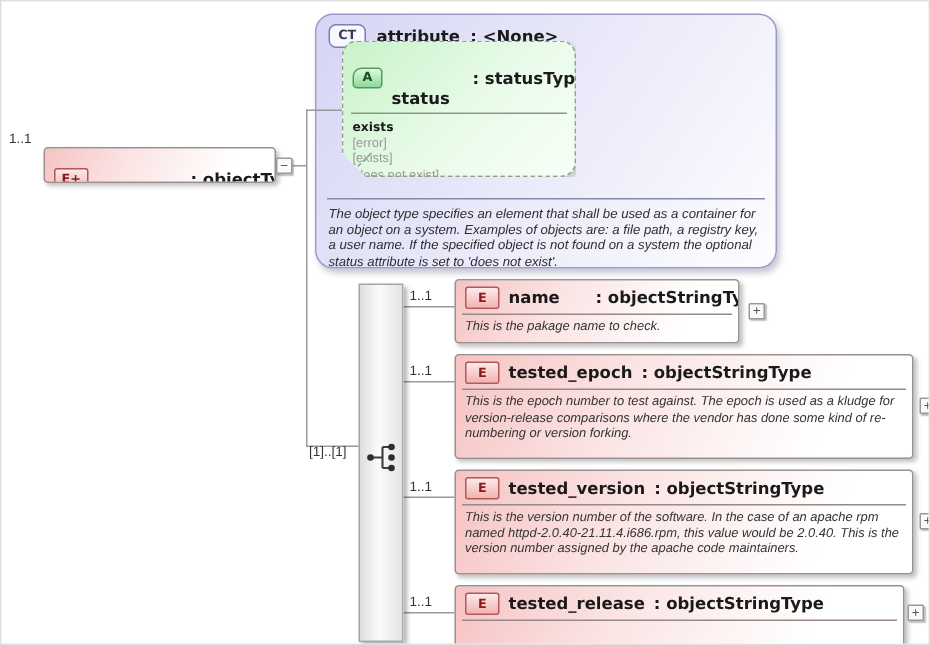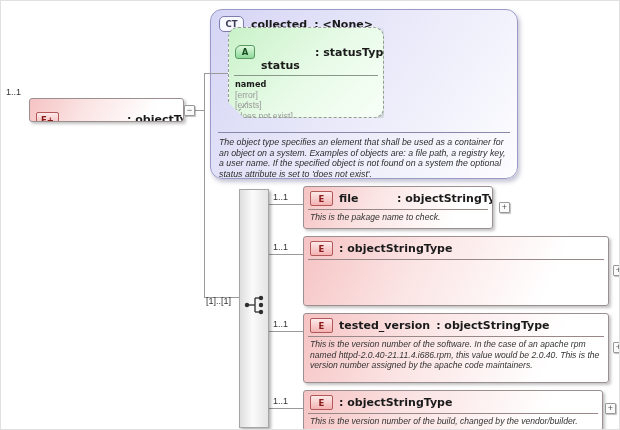--- a/index.html
+++ b/index.html
@@ -133,37 +133,37 @@
       <span class="ename" style="min-width:56px;margin-top:20px;">object</span>
       <span class="etype">: objectType</span>
     </div>
   </div>
 
   <div class="toggle" style="left:183px;top:104px;">−</div>
 
   <div class="ctbox">
     <div class="ct-header">
       <span class="cticon">CT</span>
-      <span>collected</span>
+      <span>attribute</span>
       <span>: &lt;None&gt;</span>
     </div>
     <div class="ct-sep"></div>
     <div class="ct-desc">The object type specifies an element that shall be used as a container for an object on a system. Examples of objects are: a file path, a registry key, a user name. If the specified object is not found on a system the optional status attribute is set to 'does not exist'.</div>
   </div>
 
   <div class="attrbox">
     <div class="attr-header">
       <span class="aicon">A</span>
       <span class="ename" style="min-width:48px;margin-top:27px;">status</span>
       <span class="etype">: statusType</span>
     </div>
     <div class="attr-sep"></div>
     <div class="facets">
       <div class="facet-values">
-        <div class="facet-default">named</div>
+        <div class="facet-default">exists</div>
         <div>[error]</div>
         <div>[exists]</div>
         <div>[does not exist]</div>
         <div>[not collected]</div>
       </div>
     </div>
     <div class="attr-bevel"></div>
   </div>
 
   <div class="card" style="left:205px;top:295px;">[1]..[1]</div>
@@ -182,51 +182,53 @@
   </div>
 
   <div class="card" style="left:272px;top:191px;">1..1</div>
   <div class="card" style="left:272px;top:241px;">1..1</div>
   <div class="card" style="left:272px;top:318px;">1..1</div>
   <div class="card" style="left:272px;top:395px;">1..1</div>
 
   <div class="ebox" style="left:302px;top:185px;width:190px;height:43px;">
     <div class="ebox-header">
       <span class="eicon">E</span>
-      <span class="ename">file</span>
+      <span class="ename">name</span>
       <span class="etype">: objectStringType</span>
     </div>
     <div class="esep"></div>
     <div class="edesc">This is the pakage name to check.</div>
   </div>
   <div class="toggle" style="left:498px;top:201px;">+</div>
 
   <div class="ebox" style="left:302px;top:235px;width:306px;height:70px;">
     <div class="ebox-header">
       <span class="eicon">E</span>
-      <span class="etype">: objectStringType</span>
-    </div>
-    <div class="esep"></div>
+      <span class="ename">tested_epoch</span>
+      <span class="etype">: objectStringType</span>
+    </div>
+    <div class="esep"></div>
+    <div class="edesc">This is the epoch number to test against.  The epoch is used as a kludge for version-release comparisons where the vendor has done some kind of re-numbering or version forking.</div>
   </div>
   <div class="toggle" style="left:612px;top:264px;">+</div>
 
   <div class="ebox" style="left:302px;top:312px;width:306px;height:70px;">
     <div class="ebox-header">
       <span class="eicon">E</span>
       <span class="ename">tested_version</span>
       <span class="etype">: objectStringType</span>
     </div>
     <div class="esep"></div>
     <div class="edesc">This is the version number of the software.  In the case of an apache rpm named httpd-2.0.40-21.11.4.i686.rpm, this value would be 2.0.40.  This is the version number assigned by the apache code maintainers.</div>
   </div>
   <div class="toggle" style="left:612px;top:341px;">+</div>
 
   <div class="ebox" style="left:302px;top:389px;width:300px;height:41px;">
     <div class="ebox-header">
       <span class="eicon">E</span>
-      <span class="etype">: objectStringType</span>
-    </div>
-    <div class="esep"></div>
-    <div class="edesc">This is the version number of the build, changed by the vendor/builder.</div>
+      <span class="ename">tested_release</span>
+      <span class="etype">: objectStringType</span>
+    </div>
+    <div class="esep"></div>
   </div>
   <div class="toggle" style="left:604px;top:402px;">+</div>
 
 </div>
 
 </body></html>

